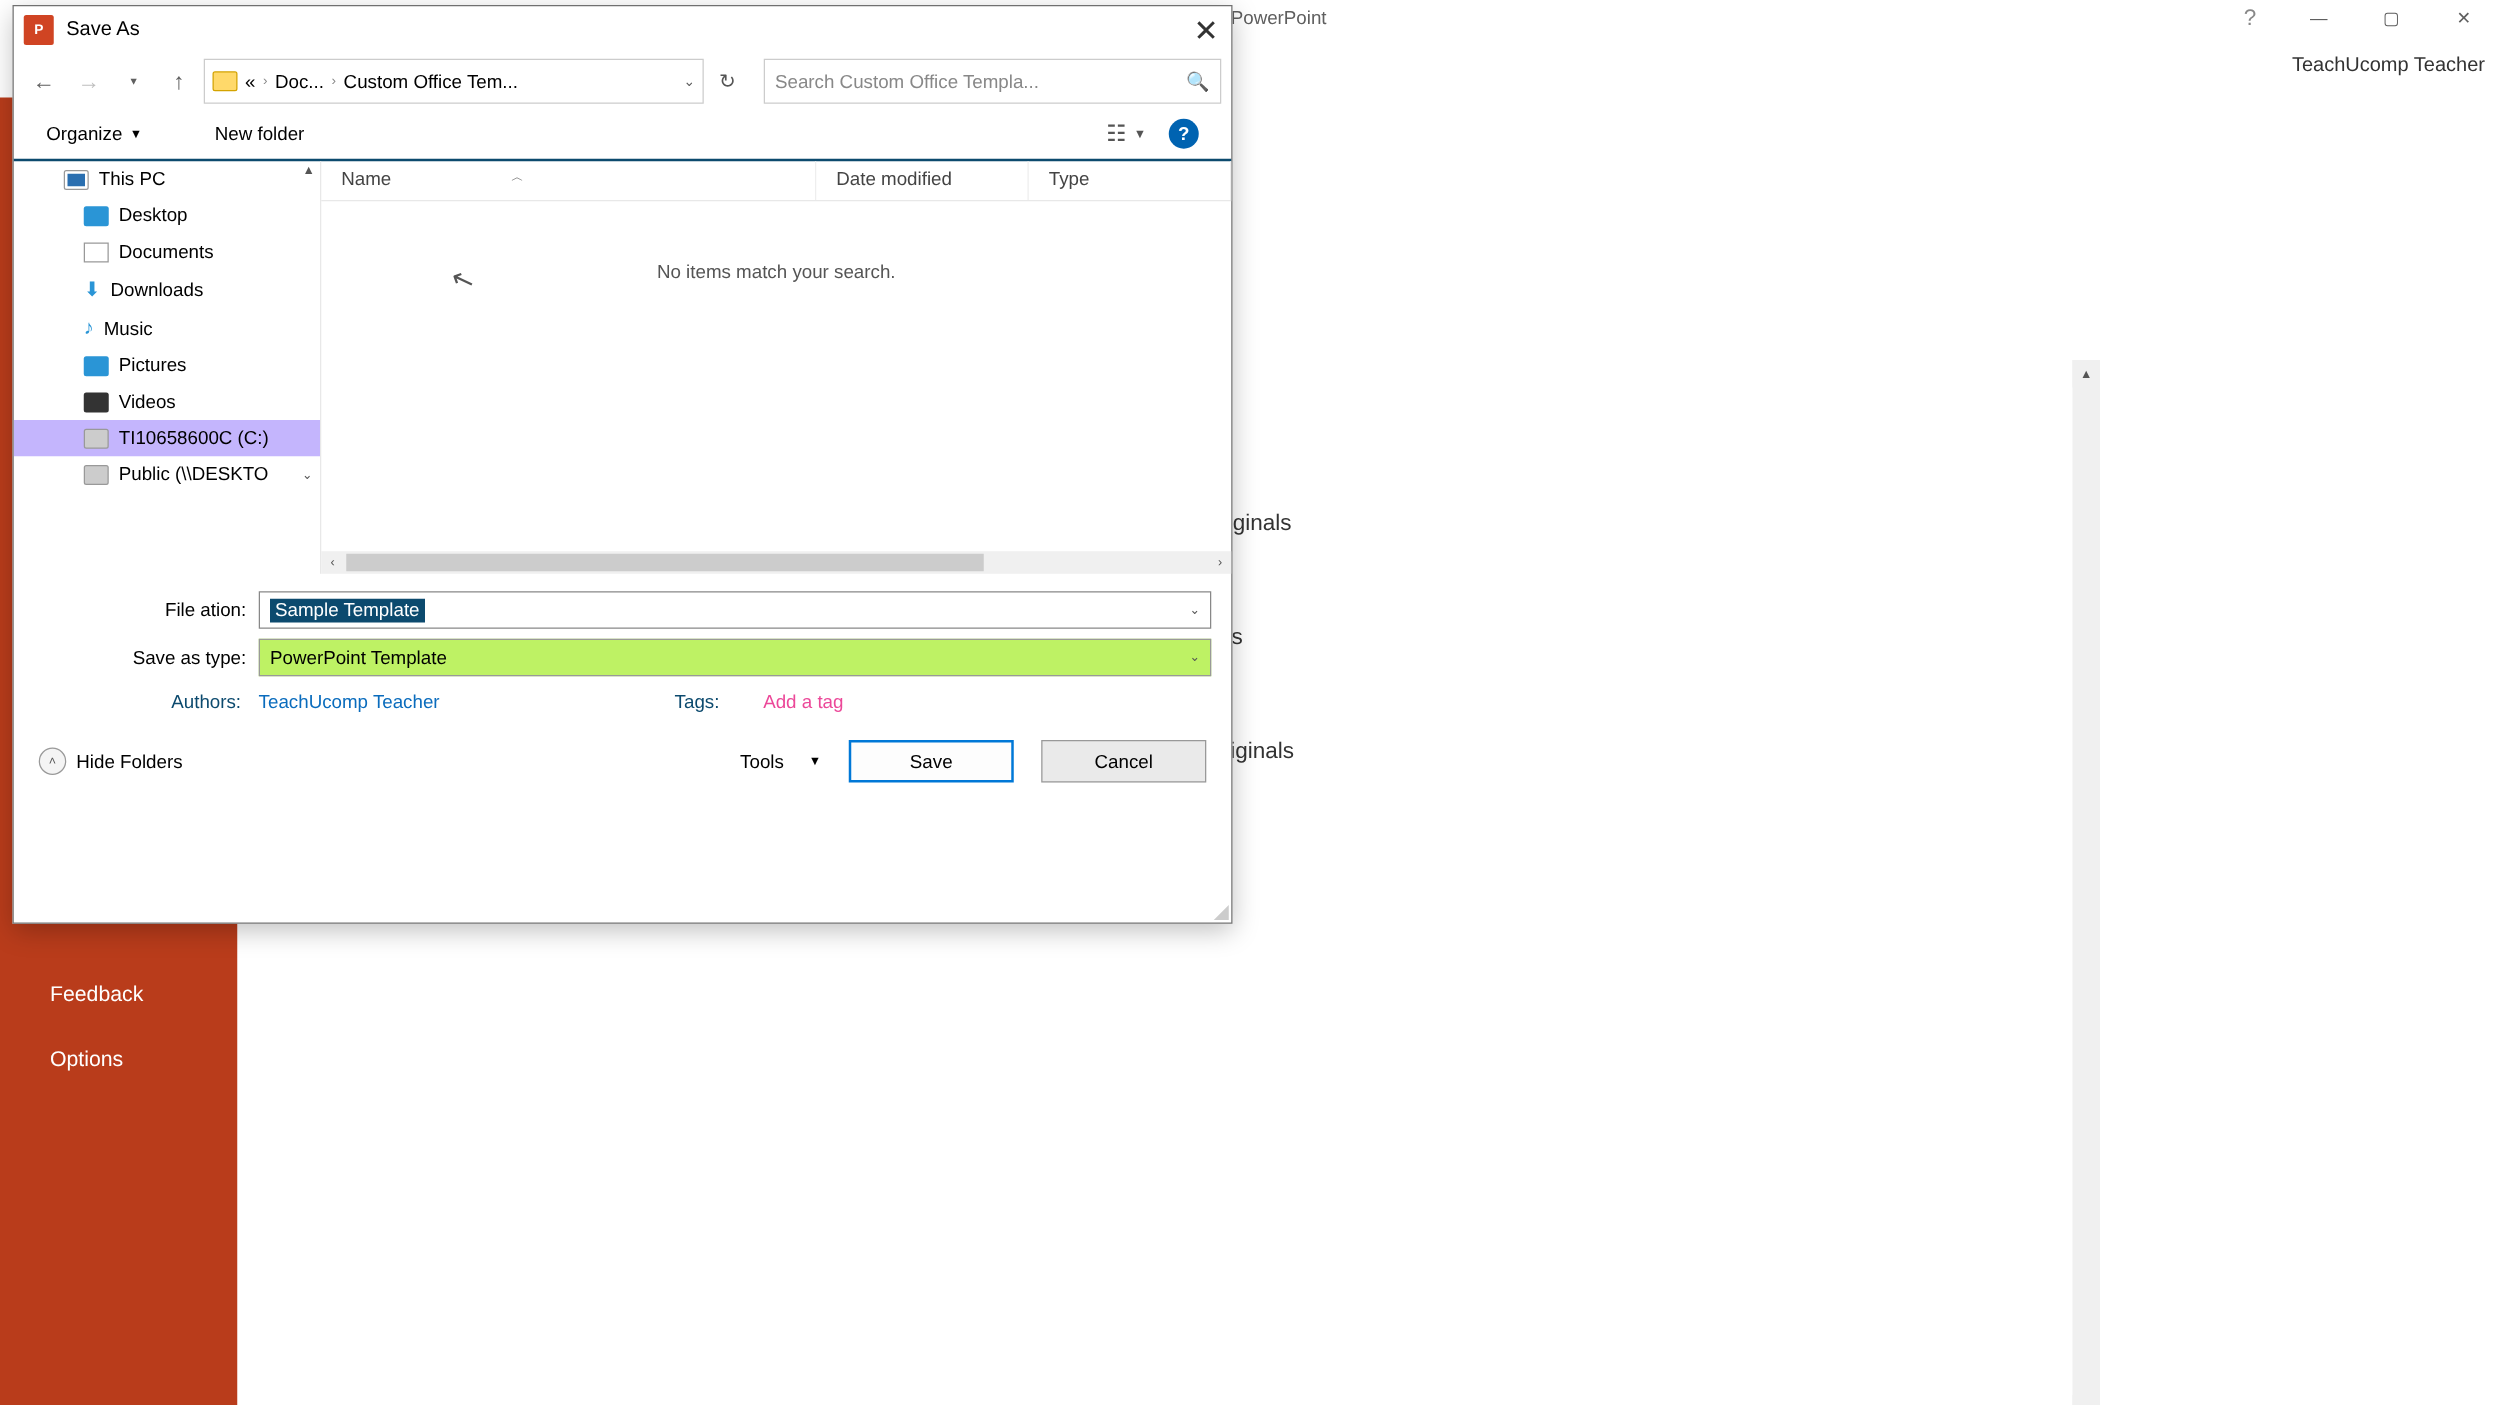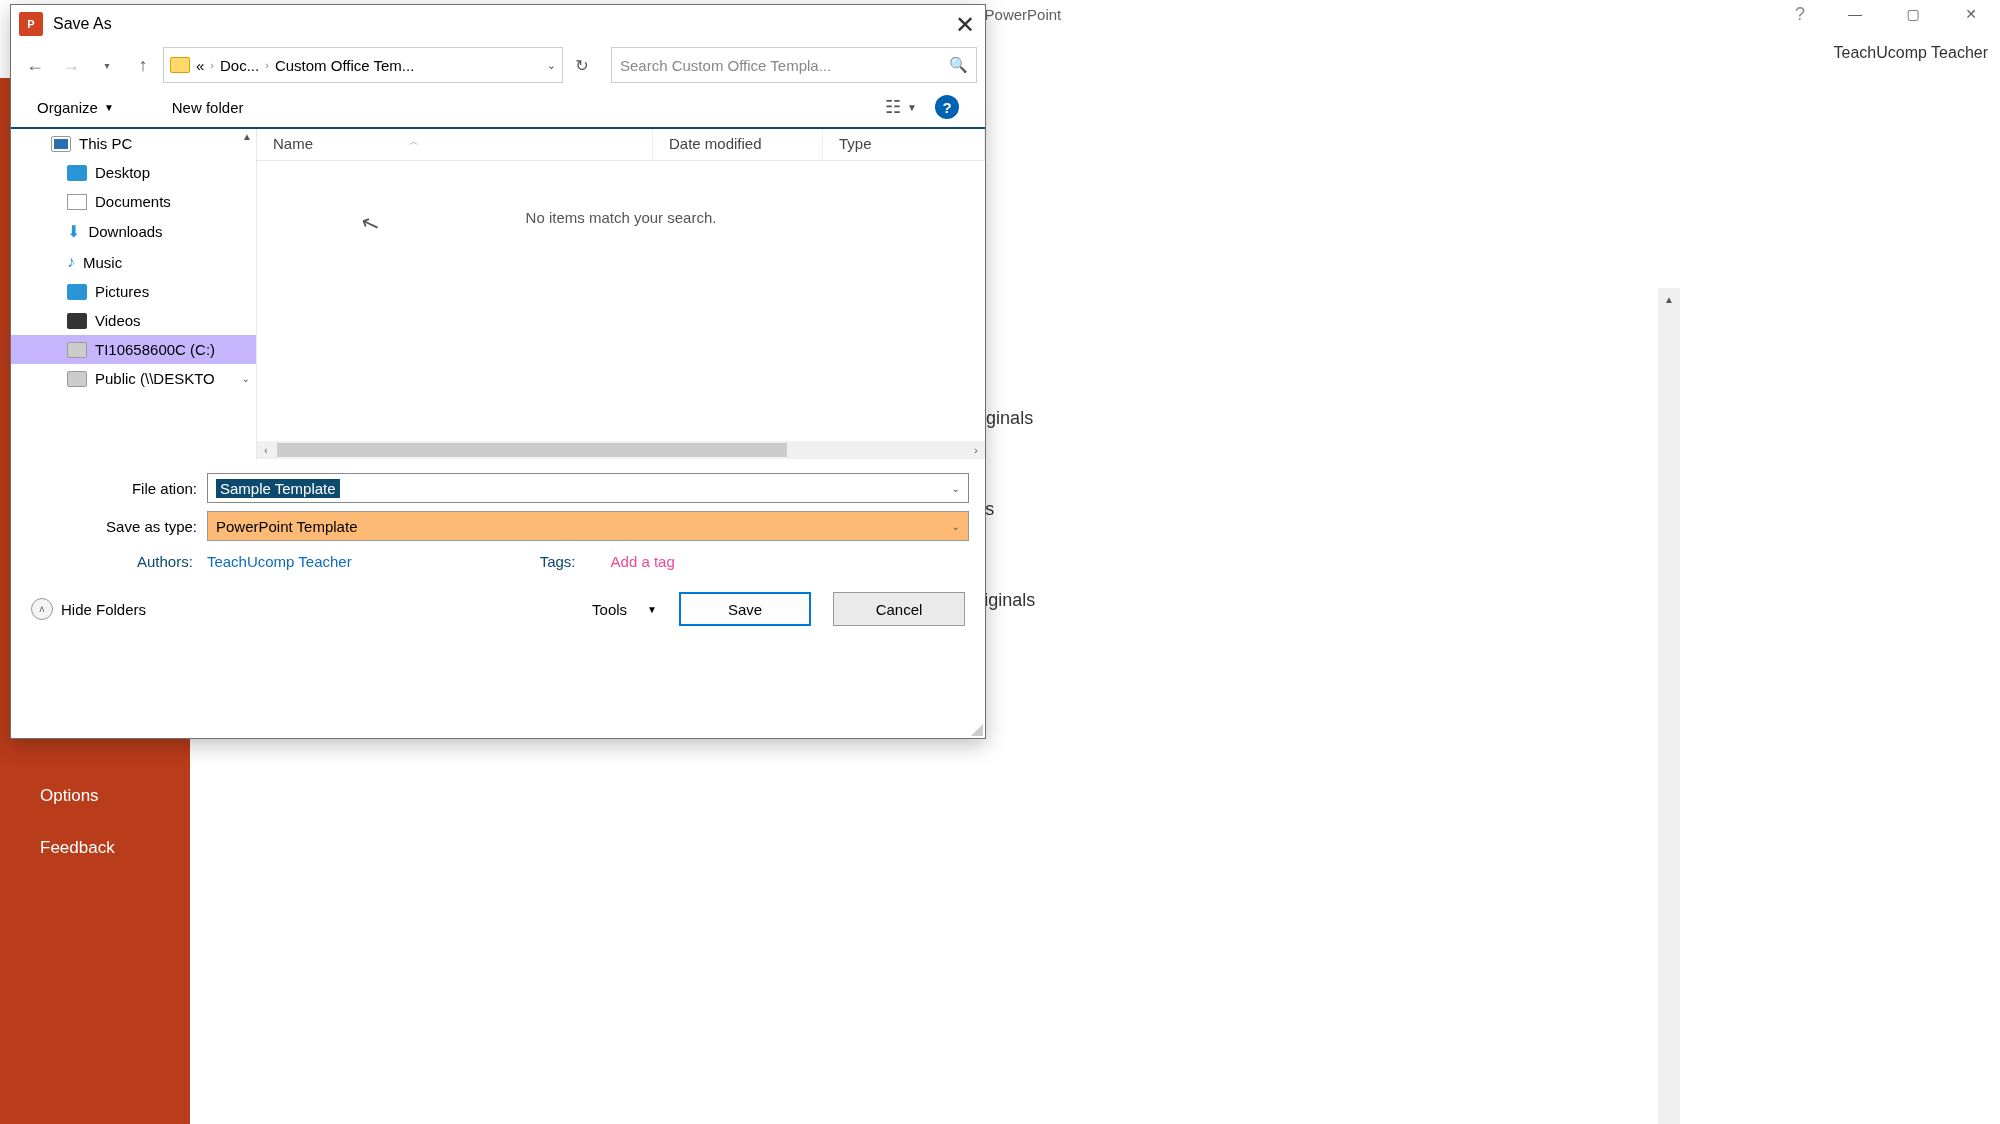--- a/index.html
+++ b/index.html
@@ -79,21 +79,21 @@
 .listscroll .thumb { width: 510px; height: 14px; background: #ccc; margin: 0 2px; }
 .listscroll .right { margin-left: auto; width: 18px; text-align: center; font-size: 10px; color: #555; }
 
 .dlg-fields { padding: 14px 16px 8px 16px; }
 .field-row { display: flex; align-items: center; margin-bottom: 8px; }
 .field-row label { width: 180px; text-align: right; padding-right: 10px; font-size: 15px; }
 .field-row .input { flex: 1; height: 30px; border: 1px solid #888; padding: 0 8px; font-size: 15px; display: flex; align-items: center; position: relative; background: #fff; }
 .field-row .input.selected { }
 .field-row .input.selected span.seltext { background: #0c4a6e; color: #fff; padding: 1px 4px; }
 .field-row .input .drop { margin-left: auto; font-size: 10px; color: #555; }
-.field-row .input.type { background: #fdba74; border: 1px solid #999; }
+.field-row .input.type { background: #bef264; border: 1px solid #999; }
 .meta-row { display: flex; align-items: center; padding-left: 110px; gap: 14px; font-size: 15px; margin-top: 12px; }
 .meta-row .lbl { color: #0c4a6e; }
 .meta-row .auth { color: #0a6cbd; }
 .meta-row .tag { color: #ec4899; margin-left: 21px; }
 .meta-row .gap { width: 160px; }
 
 .dlg-footer { height: 62px; display: flex; align-items: center; padding: 0 20px; gap: 22px; }
 .dlg-footer .hide { display: flex; align-items: center; gap: 8px; font-size: 15px; }
 .dlg-footer .hide .circ { width: 22px; height: 22px; border: 1px solid #999; border-radius: 50%; display: flex; align-items: center; justify-content: center; font-size: 10px; color: #555; background: #f4f4f4; }
 .dlg-footer .spacer { flex: 1; }
@@ -114,22 +114,22 @@
       <span>—</span>
       <span>▢</span>
       <span>✕</span>
     </div>
   </div>
   <div class="ppt-userbar">
     <span>TeachUcomp Teacher</span>
   </div>
   <div class="ppt-body">
     <div class="ppt-sidebar">
+      <div class="item">Feedback</div>
       <div class="item">Options</div>
-      <div class="item">Feedback</div>
     </div>
     <div class="ppt-main">
       <div class="ppt-scrollbar">
         <div class="arrow up">▲</div>
         <div class="arrow down">▼</div>
       </div>
       <div class="ppt-content">
         <div class="line">rPoint2016-DVD » Design Originals</div>
         <div class="line">rPoint 2013 » Design Originals</div>
         <div class="line">rPoint2010-2007 » Design Originals</div>

